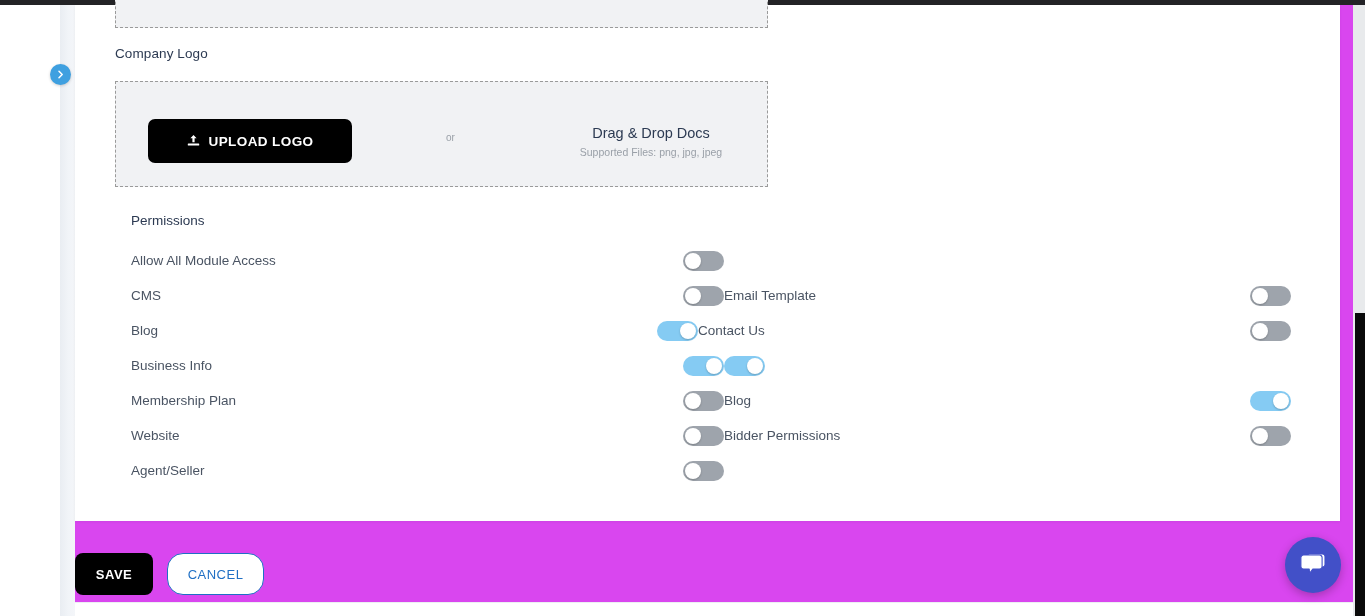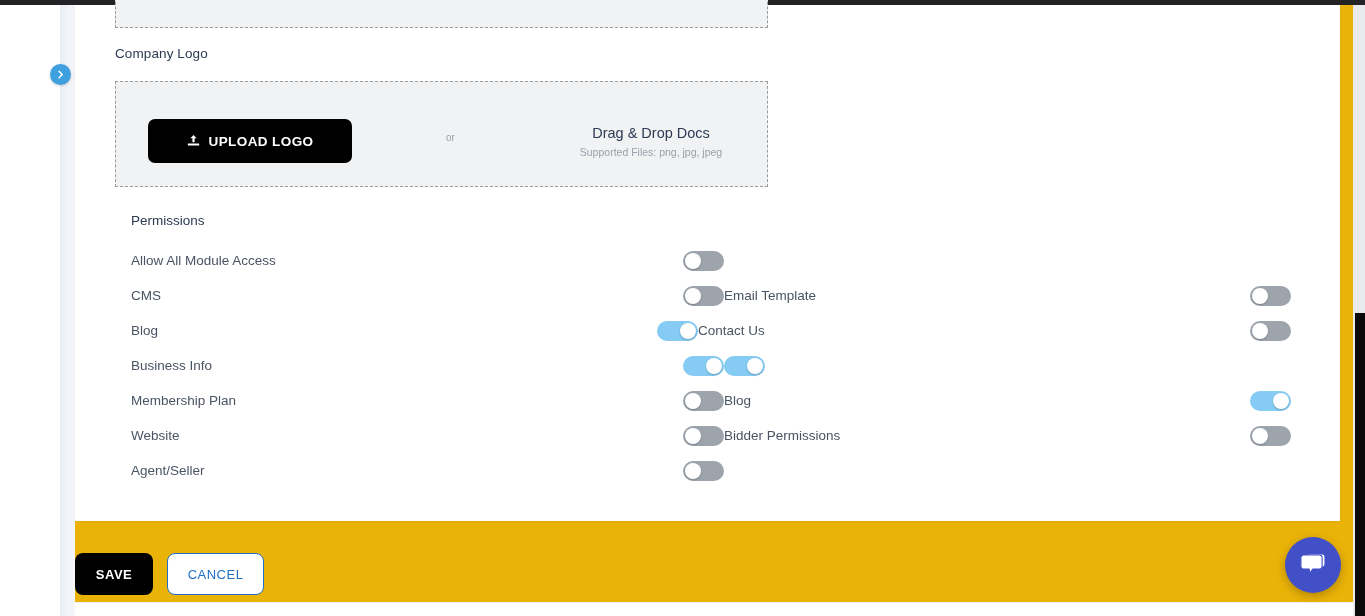--- a/index.html
+++ b/index.html
@@ -51,21 +51,21 @@
     z-index: 30;
   }
   .sidebar-toggle svg { display: block; }
 
   
   .page-canvas {
     position: absolute;
     top: 5px; left: 75px;
     width: 1278px;
     height: 611px;
-    background: #eab308;
+    background: #d946ef;
   }
 
   
   .content-card {
     position: absolute;
     top: 0px; left: 0px;
     width: 1265px;
     height: 516px;
     background: #ffffff;
     box-shadow: 0 1px 3px rgba(16,24,40,.06);
@@ -218,21 +218,21 @@
     font-size: 13px;
     font-weight: bold;
     letter-spacing: .5px;
     cursor: pointer;
   }
   .btn-cancel {
     width: 97px; height: 42px;
     background: #ffffff;
     color: #1f6fc4;
     border: 1px solid #1f6fc4;
-    border-radius: 8px;
+    border-radius: 16px;
     font-family: "Liberation Sans", sans-serif;
     font-size: 13px;
     letter-spacing: .5px;
     cursor: pointer;
   }
 
   
   .footer-sliver {
     position: absolute;
     top: 597px; left: 0;

